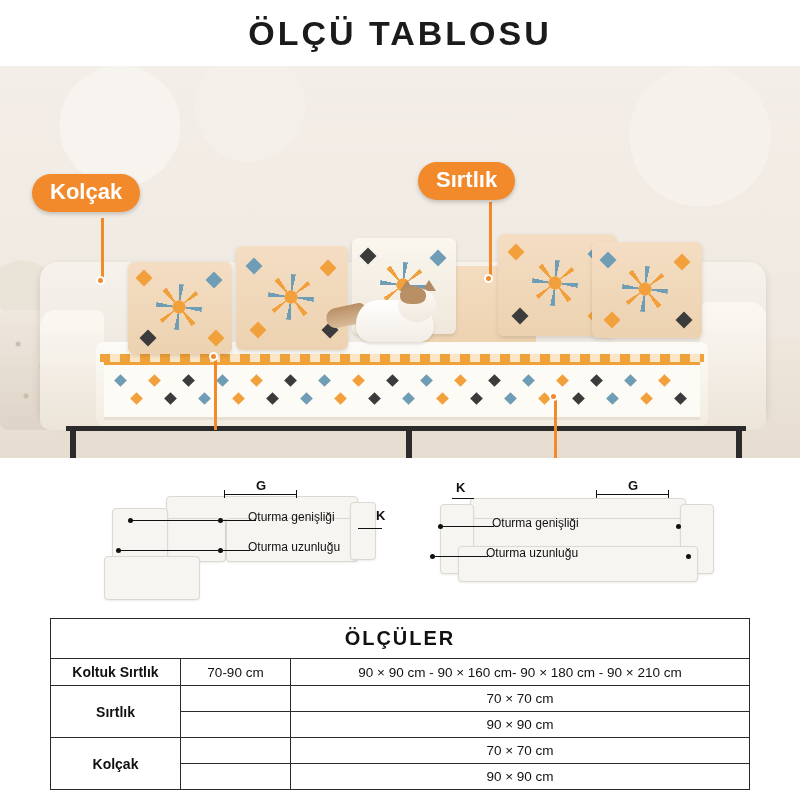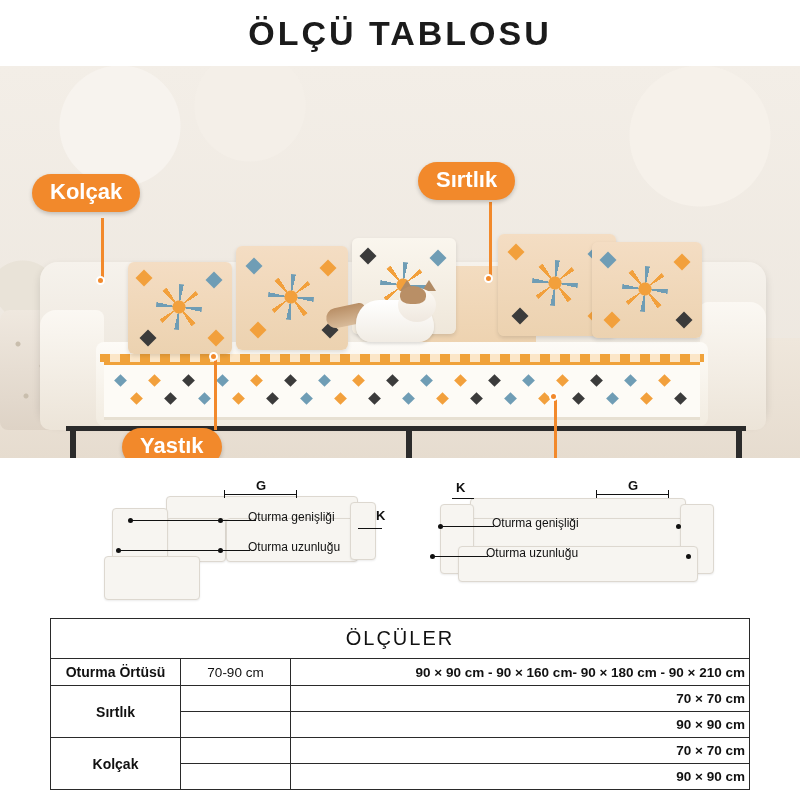--- a/index.html
+++ b/index.html
@@ -254,27 +254,27 @@
     font-size: 13.5px;
     color:#111;
   }
   th, td {
     border: 1px solid #2a2a2a;
     text-align:center;
     padding: 5px 4px;
   }
   .tbl-title {
     font-size: 20px;
-    font-weight: normal;
+    font-weight: bold;
     letter-spacing: 2px;
     padding: 8px 0;
   }
   .rowhead { font-weight:bold; font-size:14px; width:130px; }
   .cellsmall { width: 110px; font-weight:normal; }
-  .bold { font-weight:bold;text-align:right; }
+  .bold { font-weight:normal; }
 </style>
 </head>
 <body>
 
 <div class="title-bar">
   <div class="title">ÖLÇÜ TABLOSU</div>
 </div>
 
 <div class="photo">
   <div class="wall"></div>
@@ -382,21 +382,20 @@
   <div class="leader" style="left:101px; top:152px; height:62px;"></div>
   <div class="dot" style="left:96px; top:210px;"></div>
   <div class="callout" style="left:32px; top:108px;">Kolçak</div>
 
   <div class="leader" style="left:489px; top:136px; height:76px;"></div>
   <div class="dot" style="left:484px; top:208px;"></div>
   <div class="callout" style="left:418px; top:96px;">Sırtlık</div>
 
   <div class="leader" style="left:214px; top:292px; height:72px;"></div>
   <div class="dot" style="left:209px; top:286px;"></div>
-  <div class="callout" style="left:122px; top:362px;">Yastık</div>
 
   <div class="leader" style="left:554px; top:332px; height:76px;"></div>
   <div class="dot" style="left:549px; top:326px;"></div>
 
 </div>
 
 <div class="diagram">
 
   <div class="sofa-shape" style="left:166px; top:38px; width:192px; height:24px;"></div>
   <div class="sofa-shape" style="left:166px; top:60px; width:60px; height:44px;"></div>
@@ -446,21 +445,21 @@
   <div class="dg-dot" style="left:686px; top:96px;"></div>
 </div>
 
 <div class="table-wrap">
   <table>
     <tbody>
       <tr>
         <td class="tbl-title" colspan="3">ÖLÇÜLER</td>
       </tr>
       <tr>
-        <td class="rowhead">Oturma Örtüsü</td>
+        <td class="rowhead">Koltuk Sırtlık</td>
         <td class="cellsmall">70-90 cm</td>
         <td class="bold">90 × 90 cm - 90 × 160 cm-  90 × 180 cm - 90 × 210 cm</td>
       </tr>
       <tr>
         <td class="rowhead" rowspan="2">Sırtlık</td>
         <td></td>
         <td class="bold">70 × 70 cm</td>
       </tr>
       <tr>
         <td></td>

